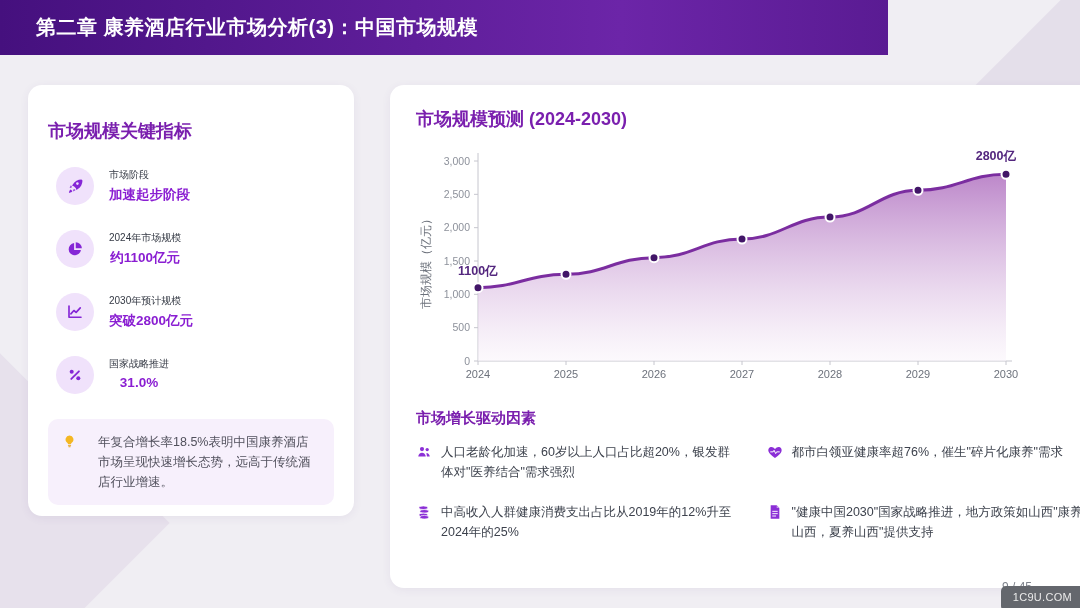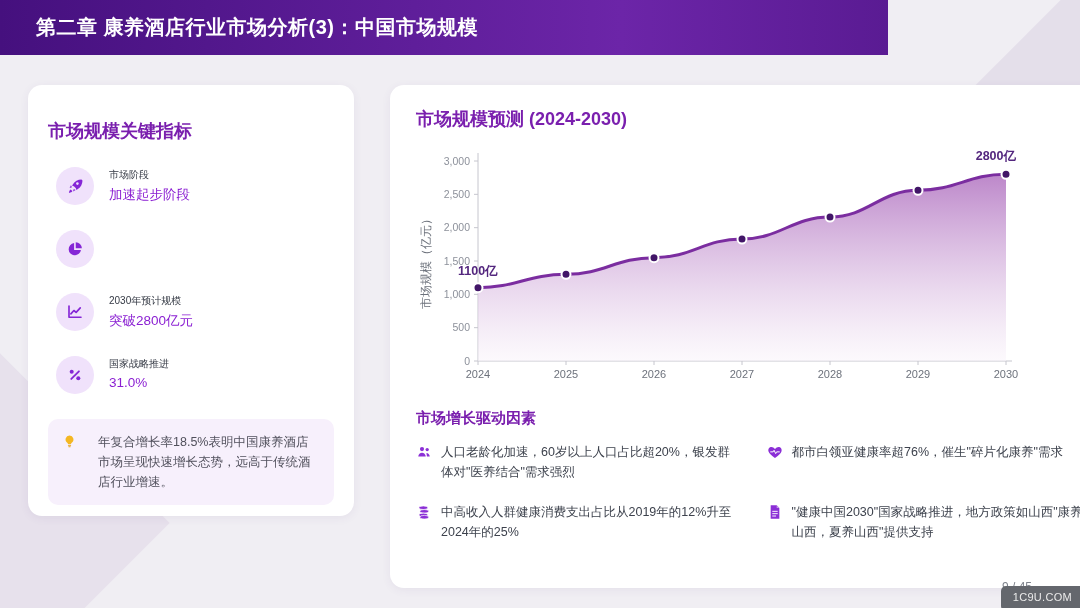--- a/index.html
+++ b/index.html
@@ -27,21 +27,21 @@
 
   h2.panel-title { color:#7a1fae; font-size:18px; font-weight:bold; margin-bottom:24px; }
   .right-card h2.panel-title { margin-bottom:6px; }
 
   
   .indicator { display:flex; align-items:flex-start; gap:15px; margin-bottom:25px; padding-left:8px; }
   .ind-icon { flex:0 0 38px; width:38px; height:38px; border-radius:50%; background:#f0e2fb;
     display:flex; align-items:center; justify-content:center; }
   .ind-icon svg { width:18px; height:18px; }
   .ind-label { color:#343944; font-size:10px; margin-bottom:4px; margin-top:1px; }
-  .ind-value { color:#8a1ed2; font-size:13.5px; font-weight:normal; }
+  .ind-value { color:#8a1ed2; font-size:13.5px; font-weight:bold;text-align:center; }
 
   
   .note { margin-top:auto; background:#f7f0fc; border-radius:10px; padding:13px 14px;
     display:flex; gap:21px; align-items:flex-start; }
   .note svg { width:15px; height:15px; flex:0 0 15px; margin-top:2px; }
   .note p { color:#51505c; font-size:12.5px; line-height:1.6; }
 
   
   #chart-svg { display:block; width:606px; height:252px; margin-top:10px; }
   .tick { font-size:10.5px; fill:#8d919b; }
@@ -91,20 +91,24 @@
       </div>
     </div>
 
     <div class="indicator">
       <span class="ind-icon">
         <svg viewBox="0 0 24 24" fill="#8526d6">
             <path d="M10.8 4.1A8.2 8.2 0 1 0 19.9 13.2h-9.1z"></path>
             <path d="M13 2.9v8.2h8.2A8.6 8.6 0 0 0 13 2.9z"></path>
           </svg>
       </span>
+      <div class="ind-text">
+        <div class="ind-label">2024年市场规模</div>
+        <div class="ind-value">约1100亿元</div>
+      </div>
     </div>
 
     <div class="indicator">
       <span class="ind-icon">
         <svg viewBox="0 0 24 24" fill="none" stroke="#8526d6" stroke-width="2.2" stroke-linecap="round" stroke-linejoin="round">
             <path d="M4 4v15h16"></path>
             <polyline points="6.5,14.5 10.5,10 13.5,12.5 19,6.5"></polyline>
           </svg>
       </span>
       <div class="ind-text">

